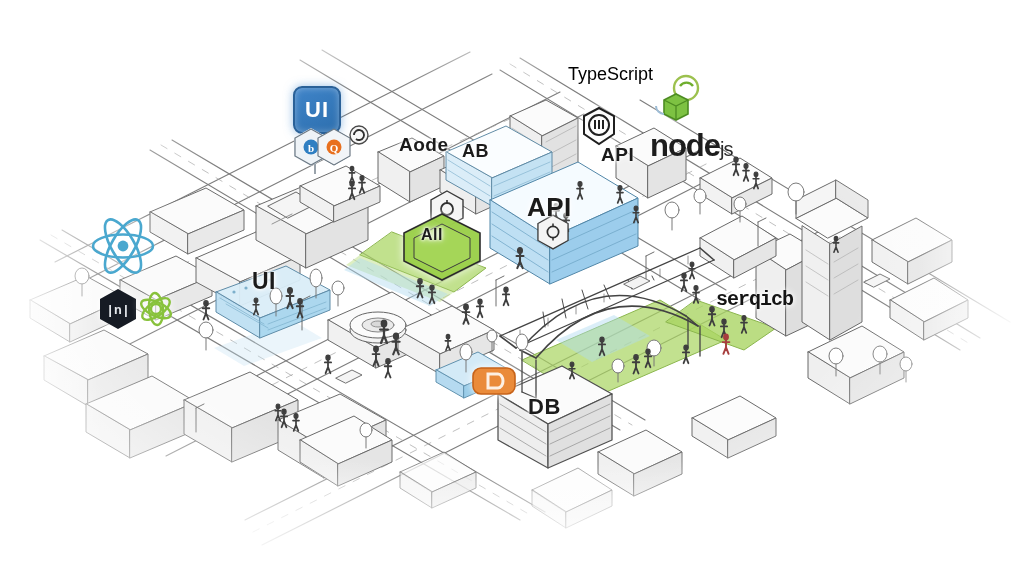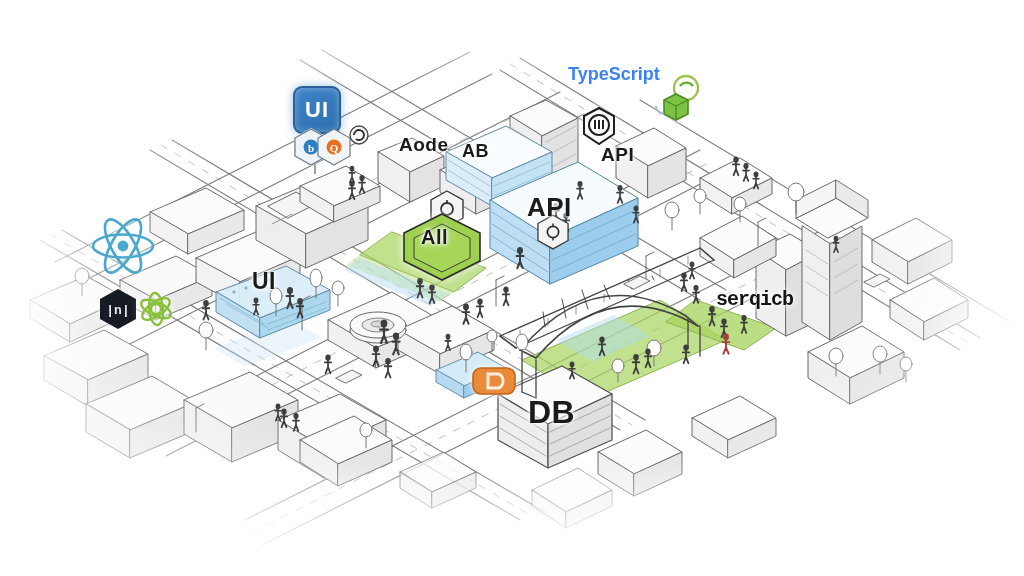--- a/index.html
+++ b/index.html
@@ -22,21 +22,21 @@
        font-family:"Liberation Sans",sans-serif;letter-spacing:1px;}
 
   .hexb{position:absolute;width:34px;height:38px;
        clip-path:polygon(50% 0,100% 25%,100% 75%,50% 100%,0 75%,0 25%);
        display:flex;align-items:center;justify-content:center;
        font-size:15px;font-weight:bold;color:#fff;
        font-family:"Liberation Serif",serif;}
 
   .glow{filter:drop-shadow(0 0 4px rgba(255,255,255,.95));}
 
-  .ts-txt{position:absolute;color:#3b82f6;font-size:18px;font-weight:bold;
+  .ts-txt{position:absolute;color:#000000;font-size:18px;font-weight:normal;
        font-family:"Liberation Sans",sans-serif;
        text-shadow:0 0 5px #fff,0 0 9px #fff;text-align:center;}
 
   .node-logo{position:absolute;font-size:31px;font-weight:bold;color:#1d1d1d;
        font-family:"Liberation Sans",sans-serif;letter-spacing:-1px;}
   .node-logo .js{font-size:20px;font-weight:normal;color:#2a2a2a;}
 
   .scribble{position:absolute;font-family:Liberation Mono, monospace;
        font-weight:bold;color:#141414;white-space:nowrap;}
 </style>
@@ -587,24 +587,27 @@
     <path d="M12 34 a8 8 0 0 0 8 8" fill="none" stroke="#9cbcd6" stroke-width="2"></path>
   </svg>
 
   <svg style="position:absolute;left:470px;top:362px;width:48px;height:38px" class="glow" viewBox="0 0 48 38">
     <rect x="3" y="6" width="42" height="26" rx="8" fill="#ea8b3a" stroke="#c6631a" stroke-width="1.6"></rect>
     <path d="M18 12 h10 a5 7 0 0 1 0 14 h-10 z" fill="none" stroke="#fdf0e3" stroke-width="3"></path>
   </svg>
 
   <div class="ts-txt" style="left:568px;top:64px">TypeScript</div>
 
+  <div class="node-logo" style="left:650px;top:128px">
+    <span>node</span><span class="js">js</span>
+  </div>
 
   <div class="lbl" style="left:399px;top:134px;font-size:19px">Aode</div>
   <div class="lbl" style="left:462px;top:141px;font-size:18px">AB</div>
   <div class="lbl" style="left:601px;top:144px;font-size:19px">API</div>
   <div class="lbl" style="left:527px;top:192px;font-size:26px">API</div>
-  <div class="lbl" style="left:421px;top:226px;font-size:20px">All</div>
+  <div class="lbl" style="left:421px;top:226px;font-size:16px">All</div>
   <div class="lbl" style="left:252px;top:268px;font-size:23px">UI</div>
   <div class="scribble" style="left:716px;top:288px;font-size:20px;letter-spacing:-1px;
        text-shadow:0 0 5px #fff,0 0 9px #fff">serqicb</div>
-  <div class="lbl" style="left:528px;top:394px;font-size:32px">DB</div>
+  <div class="lbl" style="left:528px;top:394px;font-size:22px">DB</div>
 
 </div>
 
 </body></html>

